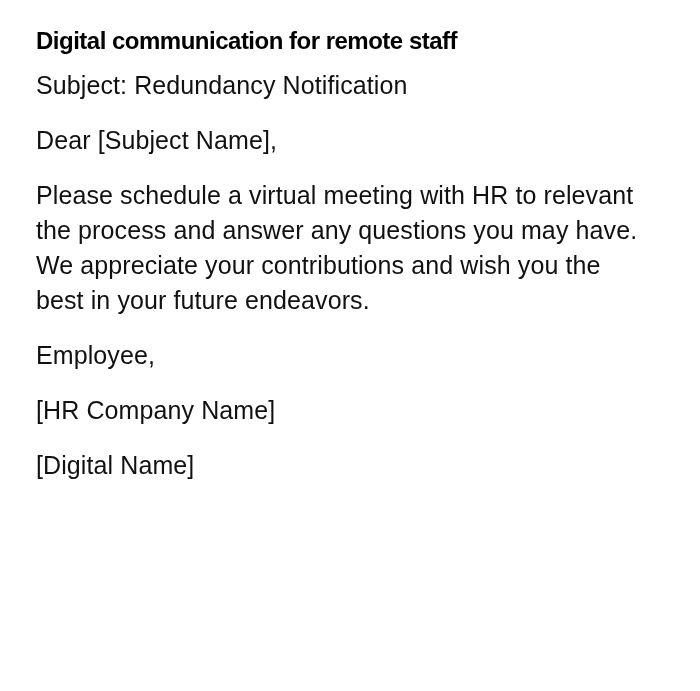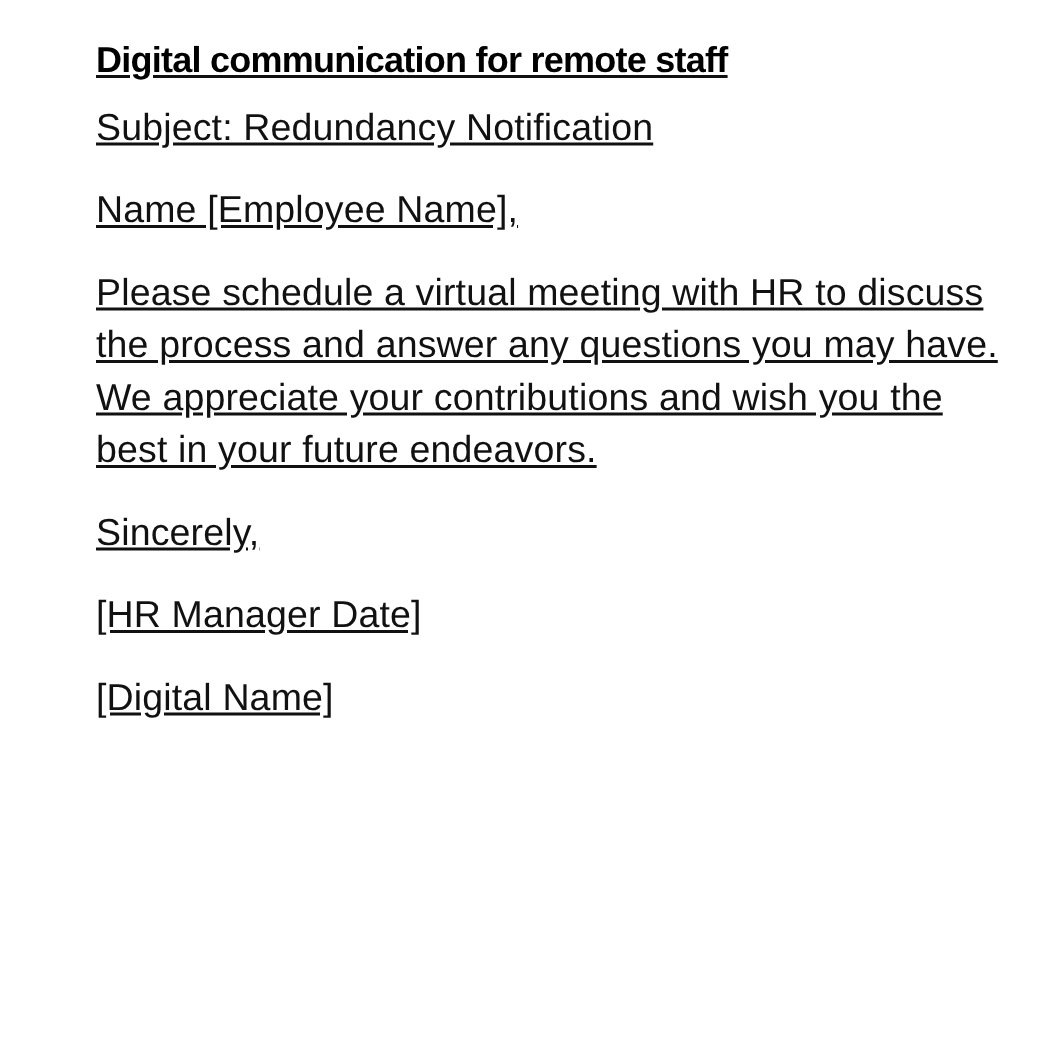--- a/index.html
+++ b/index.html
@@ -1,22 +1,21 @@
 <!DOCTYPE html>
 <html><head>
   <meta charset="utf-8">
   <style>
     html, body { margin: 0; padding: 0; background: #ffffff; }
     body { width: 700px; height: 691px; overflow: hidden; }
     .doc {
       position: relative;
-      padding: 26px 40px 0 64px;
+      padding: 26px 40px 0 36px;
       font-family: "Liberation Sans", sans-serif;
       color: #111111;
-      text-decoration: underline;
     }
     .title {
       font-size: 24px;
       font-weight: bold;
       letter-spacing: -0.5px;
       margin: 0 0 12px 0;
       line-height: 30px;
       color: #000;
     }
     .p {
@@ -26,18 +25,18 @@
       letter-spacing: 0.1px;
       width: 615px;
     }
   </style>
 </head>
 <body>
 
 <div class="doc">
   <h1 class="title">Digital communication for remote staff</h1>
   <p class="p">Subject: Redundancy Notification</p>
-  <p class="p">Name [Employee Name],</p>
-  <p class="p">Please schedule a virtual meeting with HR to discuss the process and answer any questions you may have. We appreciate your contributions and wish you the best in your future endeavors.</p>
-  <p class="p">Sincerely,</p>
-  <p class="p">[HR Manager Date]</p>
+  <p class="p">Dear [Subject Name],</p>
+  <p class="p">Please schedule a virtual meeting with HR to relevant the process and answer any questions you may have. We appreciate your contributions and wish you the best in your future endeavors.</p>
+  <p class="p">Employee,</p>
+  <p class="p">[HR Company Name]</p>
   <p class="p">[Digital Name]</p>
 </div>
 
 </body></html>

